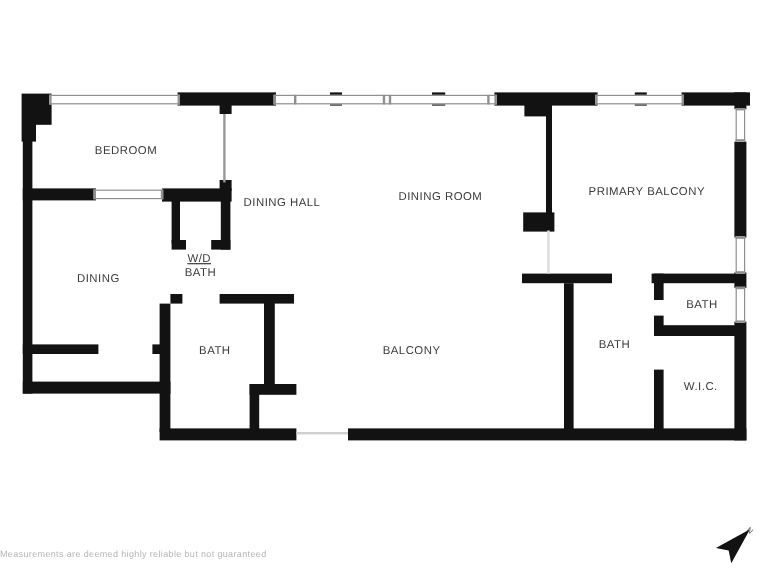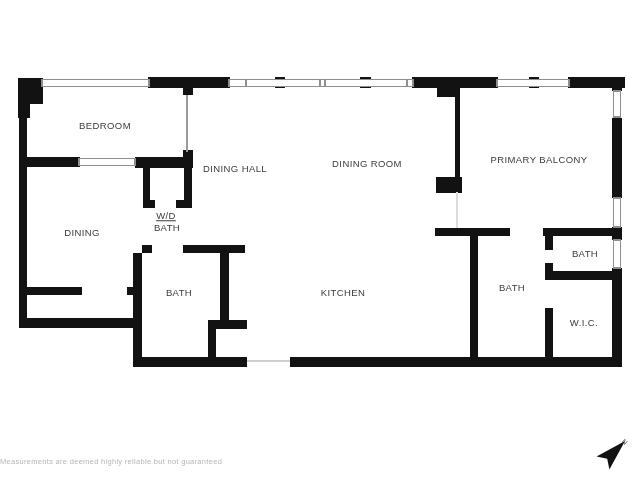--- a/index.html
+++ b/index.html
@@ -101,21 +101,21 @@
       <div class="opening" style="left: 456px; top: 192px; width: 2px; height: 36px; background: rgb(220, 220, 220);"></div>
       <div class="opening" style="left: 247px; top: 360px; width: 43px; height: 2px; background: rgb(207, 207, 207);"></div>
       <div class="room-label" style="left: 105px; top: 126px;">BEDROOM</div>
       <div class="room-label" style="left: 235px; top: 169px;">DINING HALL</div>
       <div class="room-label" style="left: 367px; top: 164px;">DINING ROOM</div>
       <div class="room-label" style="left: 539px; top: 160px;">PRIMARY BALCONY</div>
       <div class="room-label" style="left: 82px; top: 233px;">DINING</div>
       <div class="room-label underline" style="left: 166px; top: 188px; margin-top: 28px;">W/D</div>
       <div class="room-label" style="left: 167px; top: 228px;">BATH</div>
       <div class="room-label" style="left: 179px; top: 293px;">BATH</div>
-      <div class="room-label" style="left: 343px; top: 293px;">KITCHEN</div>
+      <div class="room-label" style="left: 343px; top: 293px;">BALCONY</div>
       <div class="room-label" style="left: 512px; top: 288px;">BATH</div>
       <div class="room-label" style="left: 585px; top: 254px;">BATH</div>
       <div class="room-label" style="left: 584px; top: 323px;">W.I.C.</div>
     </div>
 
   <div class="disclaimer" style="color: rgb(181, 181, 181);">Measurements are deemed highly reliable but not guaranteed</div>
 
   <div class="compass">
     <svg width="38" height="38" viewBox="0 0 38 38">
       <polygon points="33,5 4.6,20.6 15.2,22.8 17.4,33.4" fill="#121212"></polygon>

